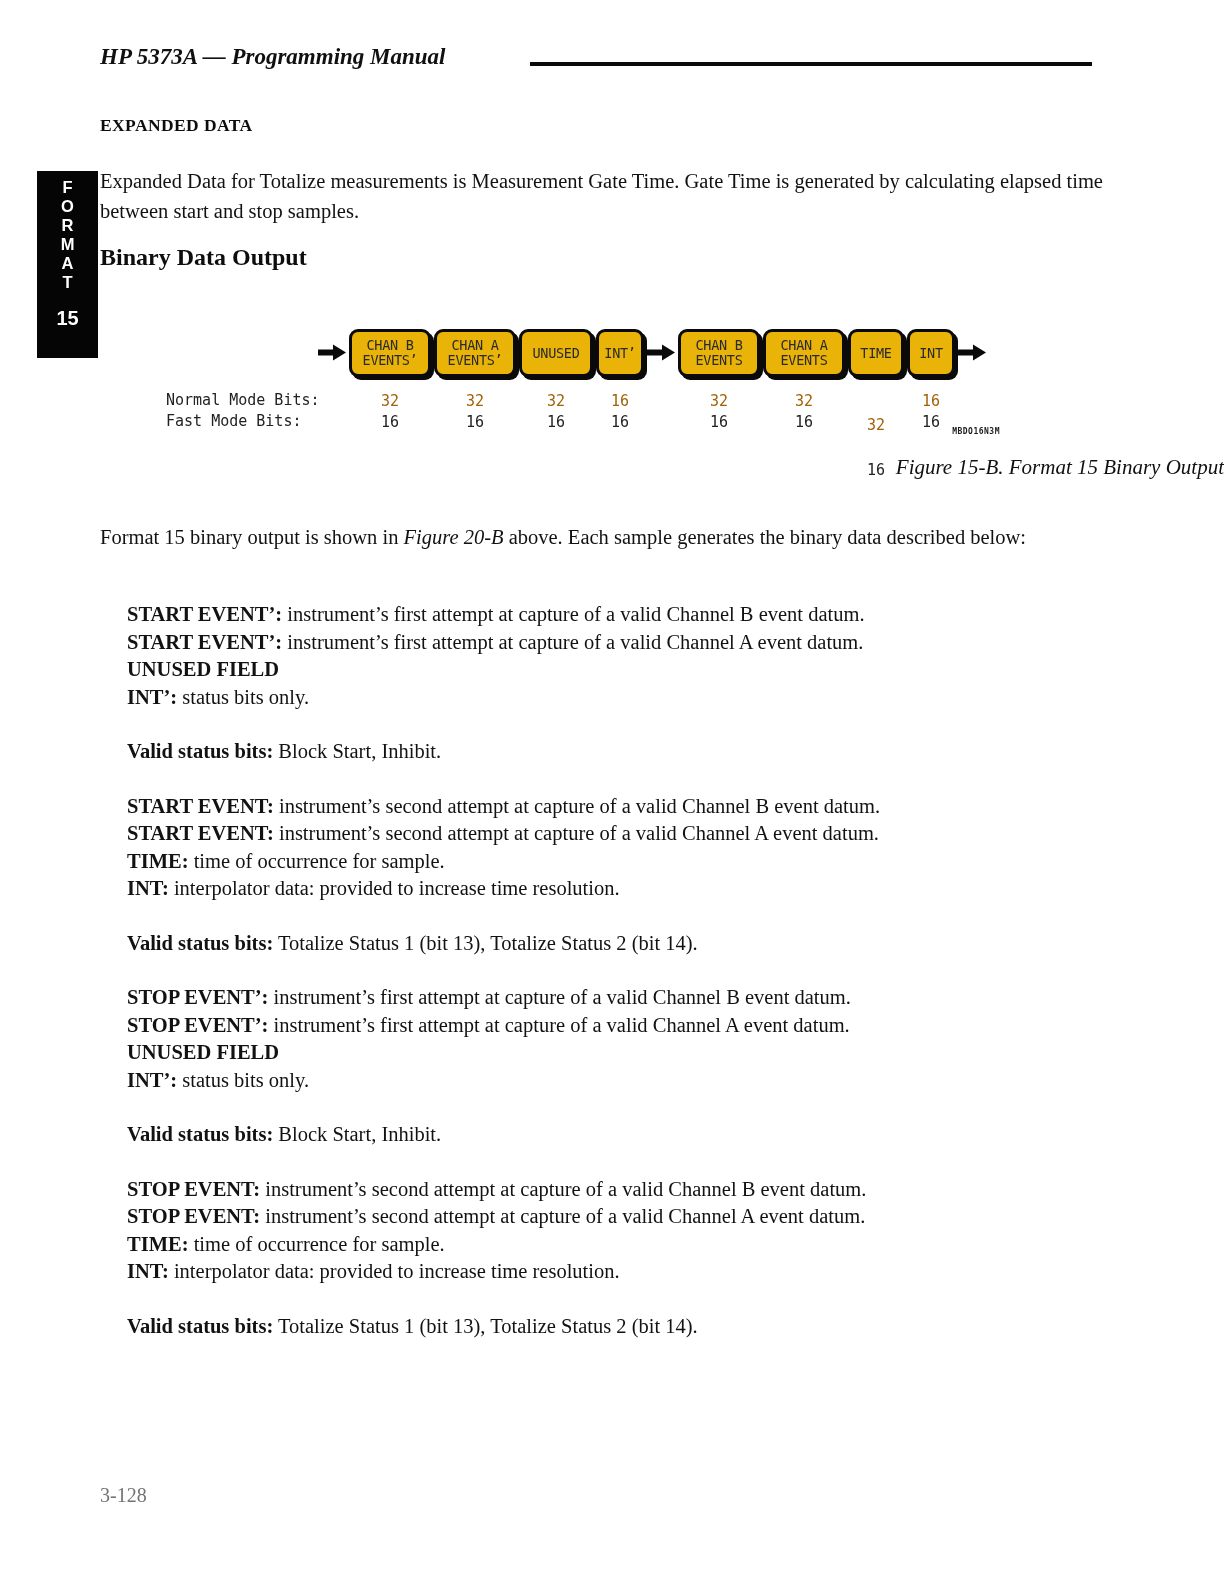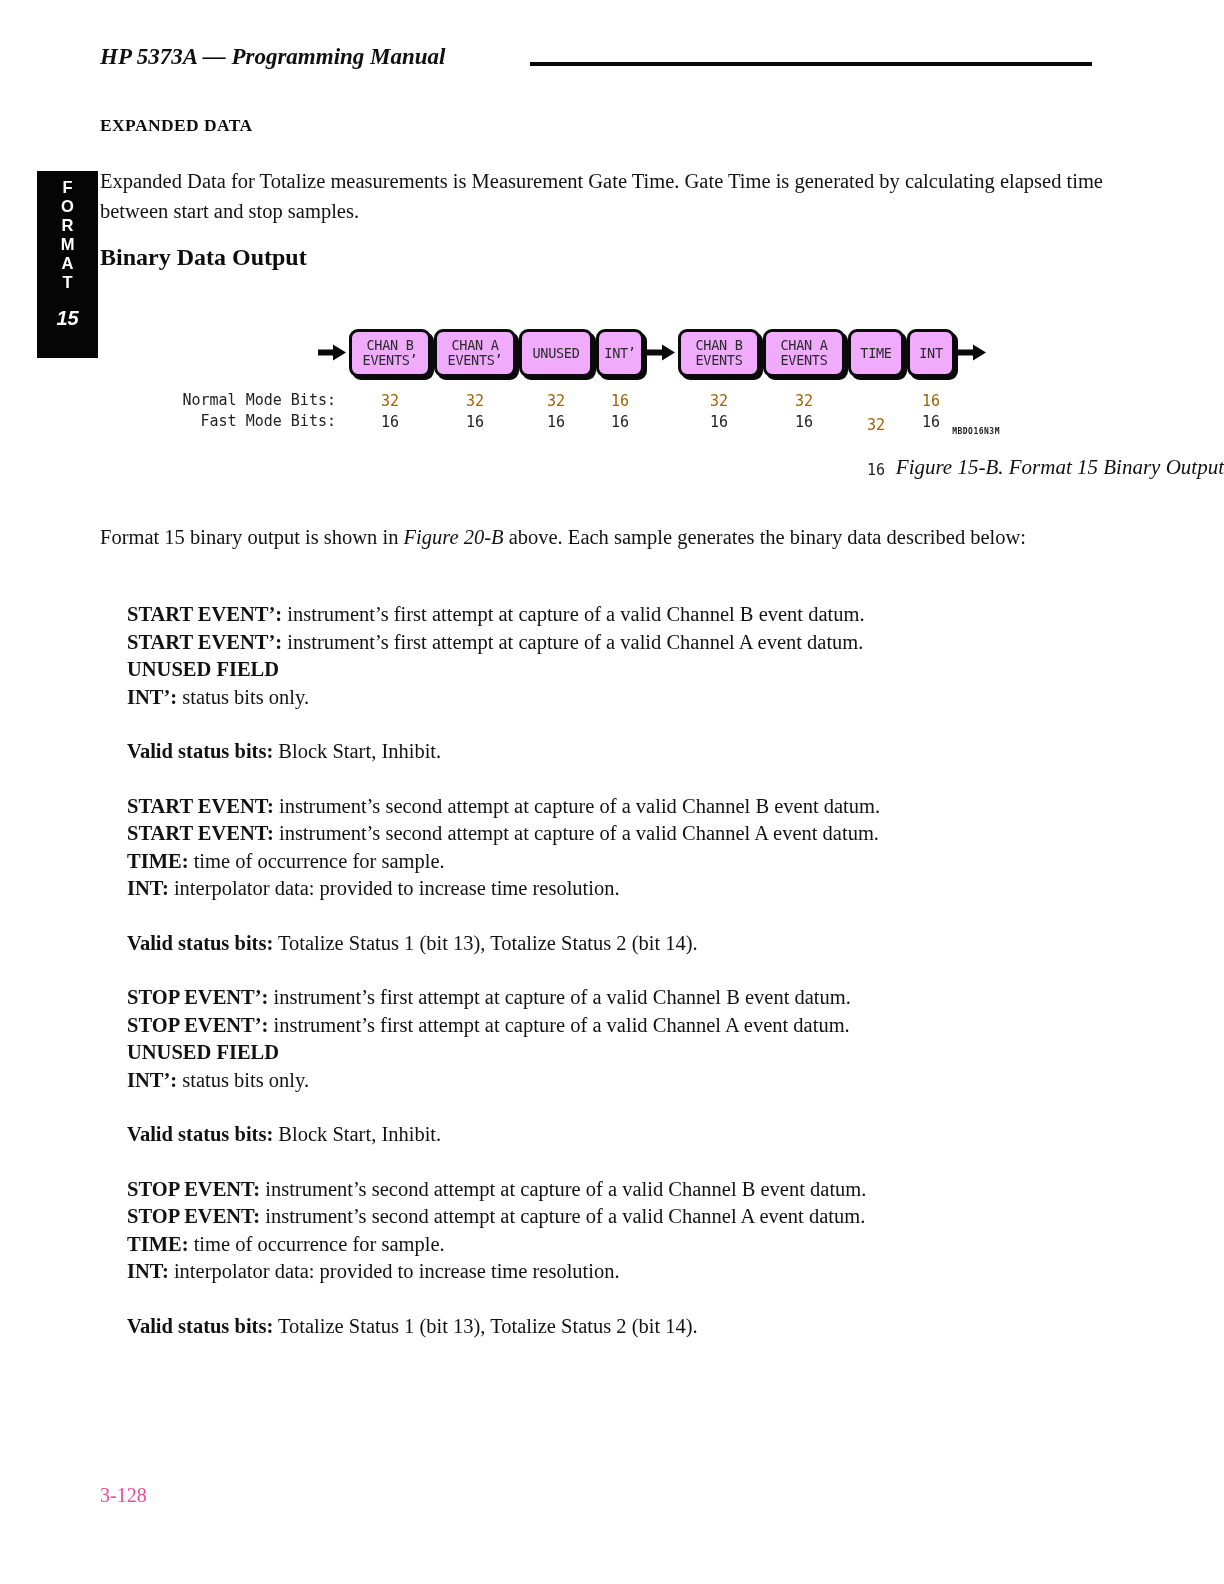--- a/index.html
+++ b/index.html
@@ -56,21 +56,20 @@
   }
   .tab-letter {
     font-size: 16.5px;
     font-weight: bold;
     line-height: 19px;
   }
   .tab-number {
     margin-top: 15px;
     font-size: 20px;
     font-weight: bold;
-    font-style: italic;
   }
 
   
   .intro-paragraph {
     position: absolute;
     left: 100px; top: 166px;
     width: 1012px;
     font-size: 20.5px;
     line-height: 30px;
     color: #121212;
@@ -100,42 +99,42 @@
     align-items: center;
     flex: none;
   }
   .fig-box {
     box-sizing: border-box;
     height: 48px;
     width: 100%;
     border: 3px solid #0a0a0a;
     border-radius: 9px;
     box-shadow: 3px 3px 0 0 #0a0a0a;
-    background: #f0abfc;
+    background: #eab308;
     display: flex;
     flex-direction: column;
     align-items: center;
     justify-content: center;
     font-size: 13.5px;
     line-height: 15px;
     color: #2a2a2a;
     letter-spacing: -0.3px;
     white-space: nowrap;
   }
   .col-chan   { width: 82px; }
   .col-unused { width: 74px; }
   .col-time   { width: 56px; gap: 24px; }
   .col-int    { width: 48px; }
   .bits-normal { margin-top: 14px; font-size: 15px; line-height: 21px; color: #a16207; }
   .bits-fast   { font-size: 15px; line-height: 21px; color: #222; }
   .fig-labels {
     position: absolute;
     left: -152px; top: 61px;
     width: 170px;
-    text-align: right;
+    text-align: left;
     font-size: 15px;
     line-height: 21px;
     color: #222;
     white-space: nowrap;
   }
   .figure-watermark {
     position: absolute;
     right: -14px; top 96px;
     top: 98px;
     font-size: 8px;
@@ -172,21 +171,21 @@
     color: #121212;
   }
   .definition-block { margin: 0 0 27px 0; }
   .definition-line { line-height: 27.5px; }
   .term-label { font-weight: bold; }
 
   .page-number {
     position: absolute;
     left: 100px; top: 1484px;
     font-size: 20px;
-    color: #ec4899;
+    color: #737373;
   }
 </style>
 </head>
 <body>
 
 <div class="page">
 
   <div class="header-title">HP 5373A — Programming Manual</div>
   <div class="header-rule"></div>
 

